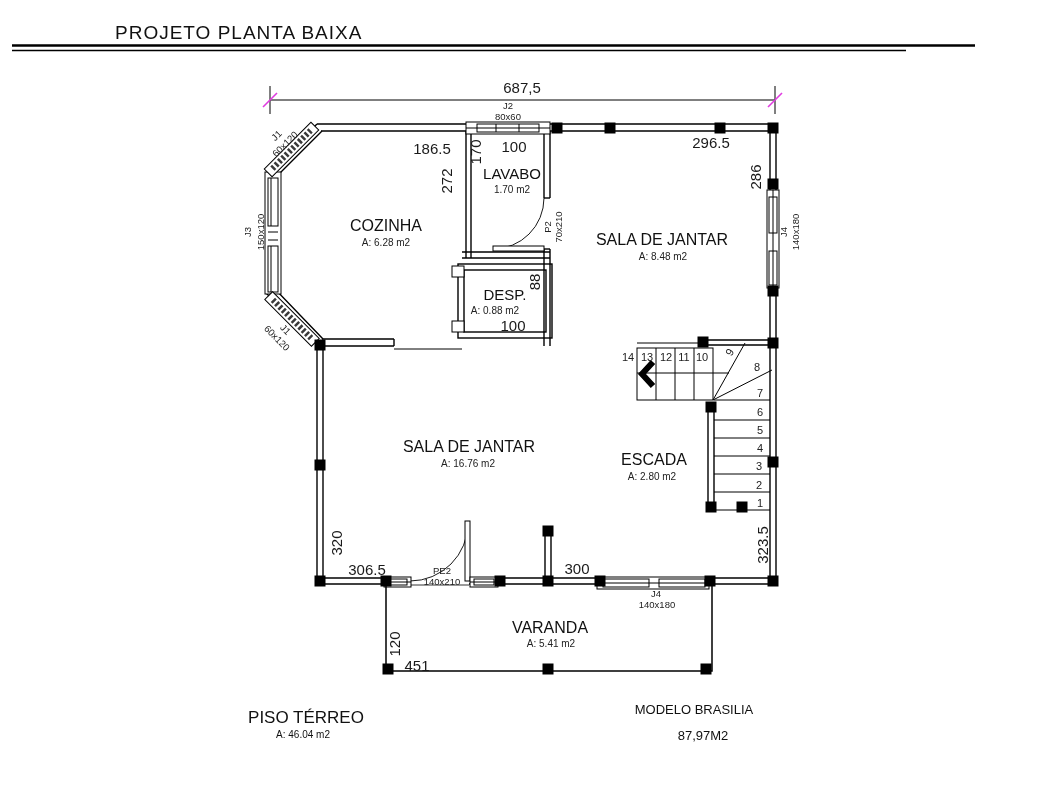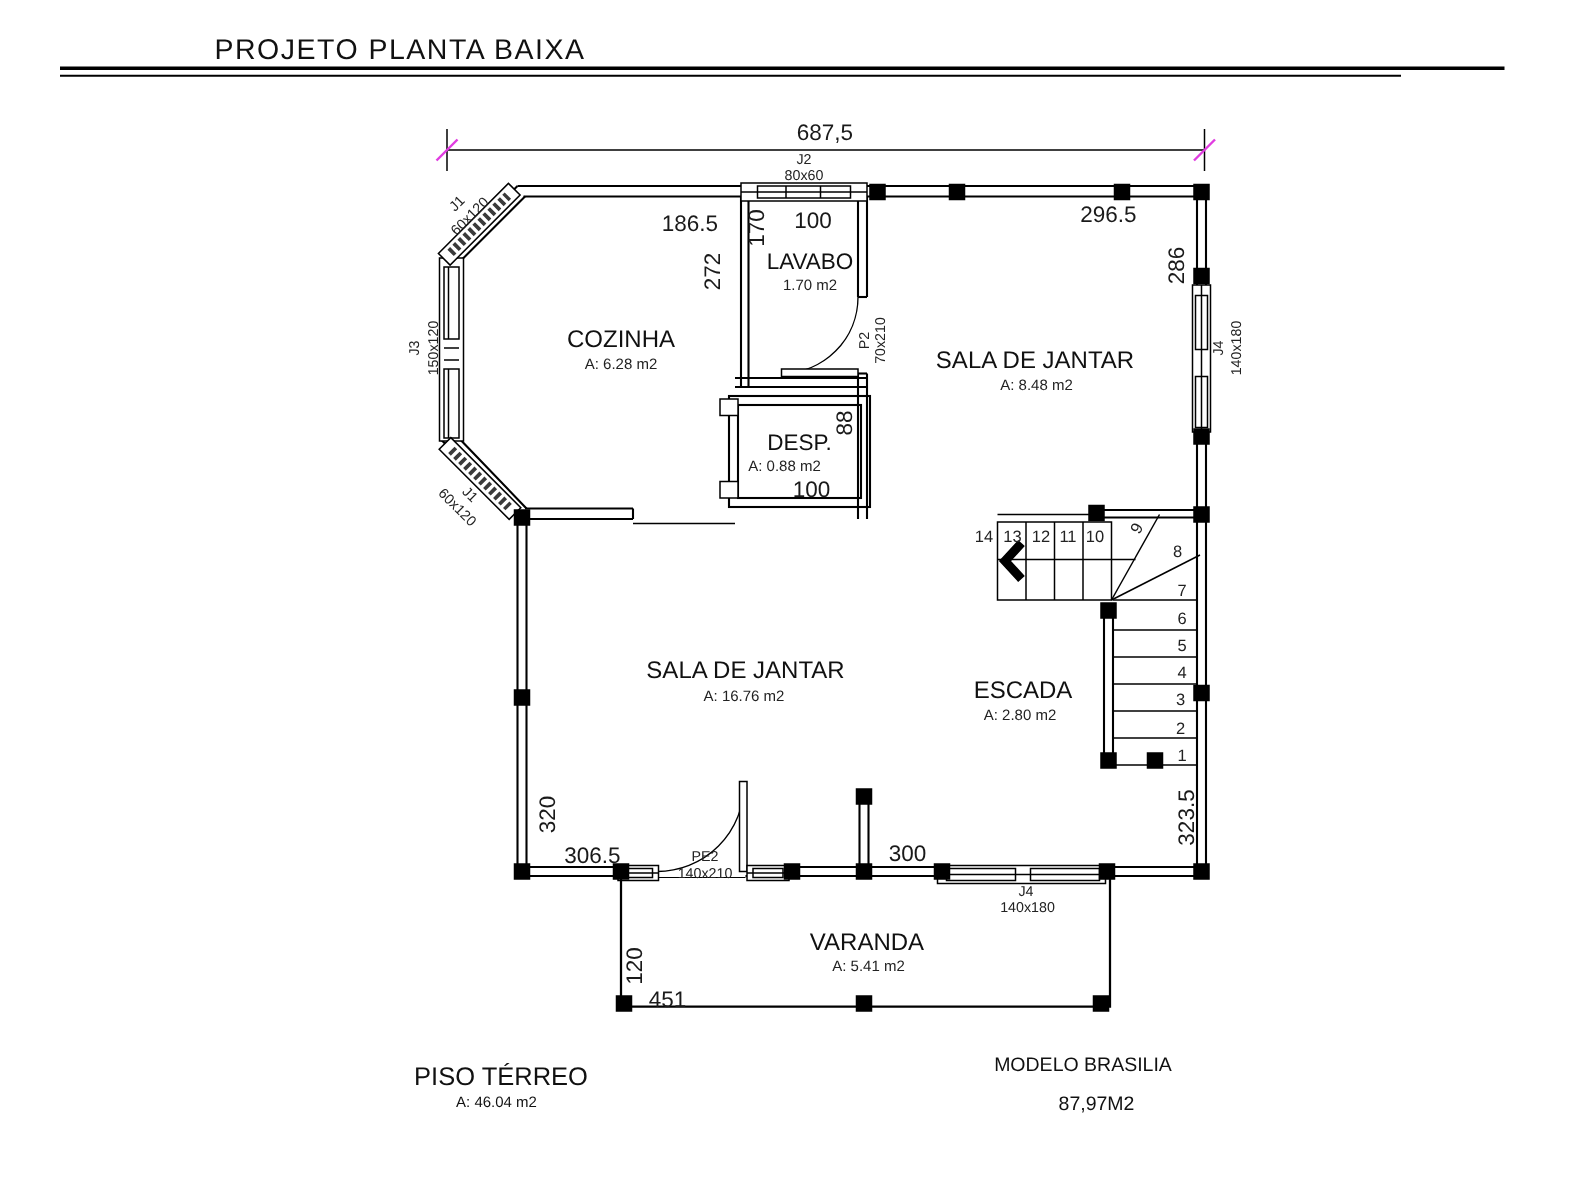--- a/index.html
+++ b/index.html
@@ -1,17 +1,17 @@
 <!DOCTYPE html>
 <html><head>
 <meta charset="utf-8">
 <style>
   html,body{margin:0;padding:0;background:#fff;}
   .sheet{position:relative;width:975px;height:785px;background:#ffffff;overflow:hidden;
-         font-family:"Liberation Sans",sans-serif;margin-left:28px;}
+         font-family:"Liberation Sans",sans-serif;}
   svg text{fill:#111;font-family:"Liberation Sans",sans-serif;}
   .t-title{font-size:19px;letter-spacing:1px;}
   .t-room{font-size:16px;text-anchor:middle;}
   .t-room-sm{font-size:15px;text-anchor:middle;}
   .t-area{font-size:10px;text-anchor:middle;fill:#222;}
   .t-dim{font-size:15px;text-anchor:middle;fill:#1a1a1a;}
   .t-code{font-size:9.5px;text-anchor:middle;fill:#222;}
   .t-step{font-size:11px;text-anchor:middle;fill:#222;}
   .t-foot-big{font-size:17px;text-anchor:middle;}
   .t-foot-sm{font-size:10px;text-anchor:middle;}

